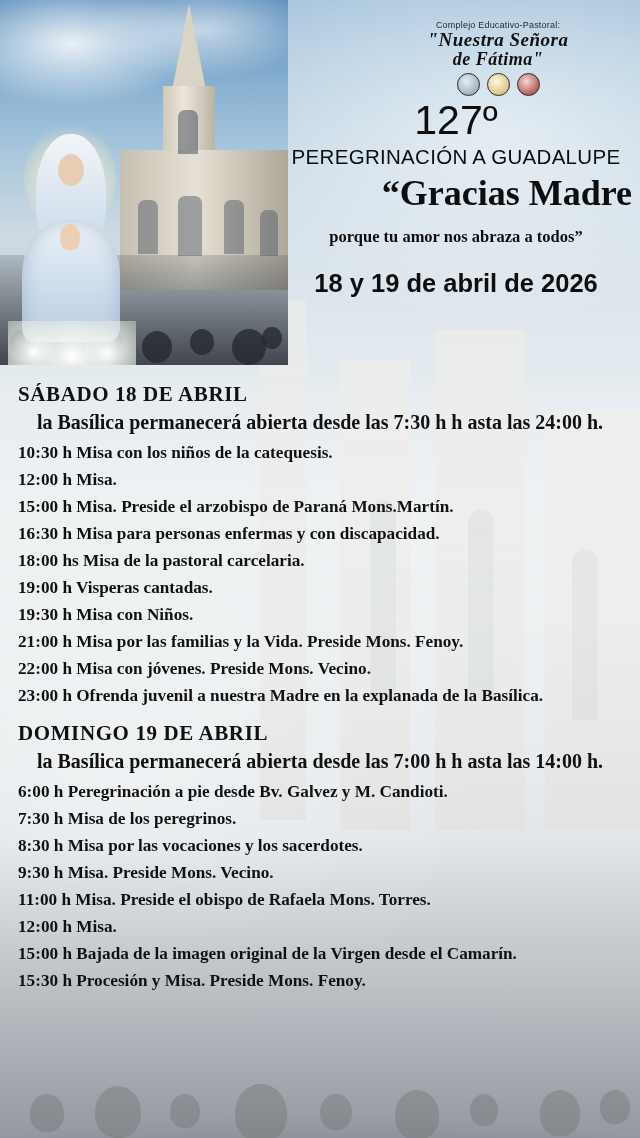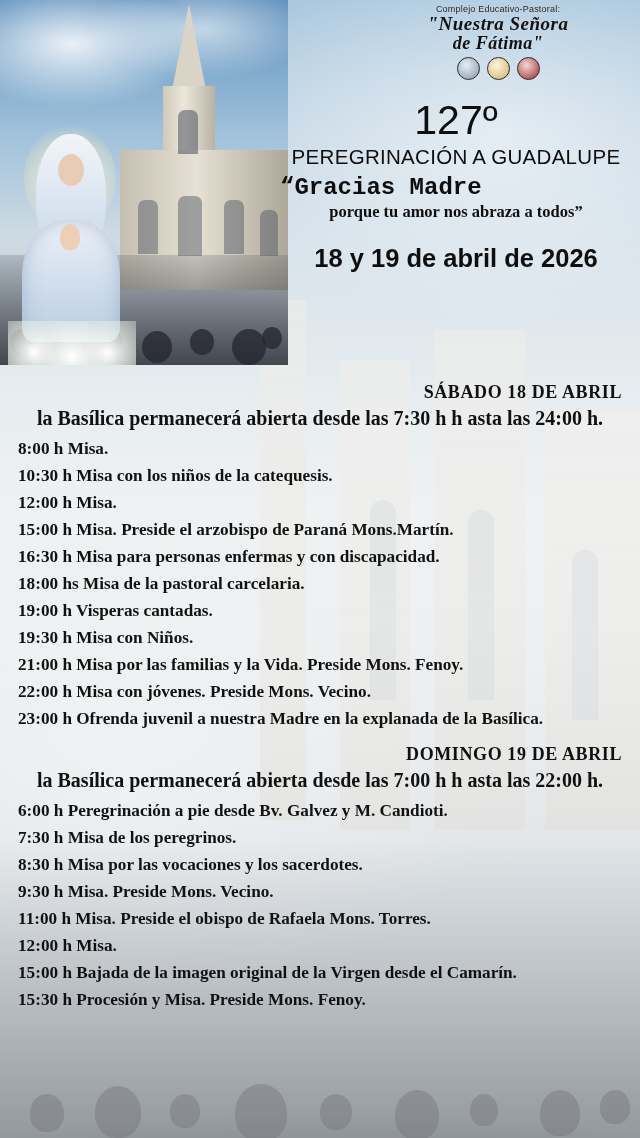--- a/index.html
+++ b/index.html
@@ -41,21 +41,21 @@
     position: absolute; border-radius: 50% 50% 45% 45%;
     background: rgba(50,52,58,.55);
   }
   .veil {
     position: absolute; inset: 0;
     background: linear-gradient(180deg, rgba(255,255,255,.12) 0%, rgba(255,255,255,.42) 30%, rgba(255,255,255,.55) 55%, rgba(255,255,255,.35) 100%);
   }
 
   
   .header-logo {
-    position: absolute; right: 12px; top: 4px; width: 260px;
+    position: absolute; right: 12px; top: 20px; width: 260px;
     text-align: center; color: #1c1c1c;
   }
   .logo-top {
     font-family: "Liberation Sans", sans-serif;
     font-size: 9px; letter-spacing: .2px; color: #2a2a2a;
   }
   .logo-name {
     font-family: "Liberation Serif", serif;
     font-weight: bold; font-style: italic;
     font-size: 19px; line-height: 1.05; color: #111;
@@ -155,43 +155,43 @@
     font-family: "Liberation Sans", sans-serif;
     font-size: 41px; font-weight: 400; letter-spacing: 0px; line-height: 1;
     text-align: center;
   }
   .t-pereg {
     font-family: "Liberation Sans", sans-serif;
     font-size: 20.5px; letter-spacing: .3px; margin-top: 4px;
     text-align: center;
   }
   .t-gracias {
-    font-family: Liberation Mono, monospace;
-    font-size: 24px; font-weight: bold; margin-top: 6px; line-height: 1.05;
-    text-align: left;
+    font-family: Liberation Serif, serif;
+    font-size: 36px; font-weight: bold; margin-top: 6px; line-height: 1.05;
+    text-align: right;
   }
   .t-porque {
     font-family: "Liberation Serif", serif;
-    font-weight: bold; font-size: 16.5px; margin-top: 2px;
+    font-weight: bold; font-size: 16.5px; margin-top: 14px;
     text-align: center;
   }
   .t-fecha {
     font-family: "Liberation Sans", sans-serif;
     font-weight: bold; font-size: 25.5px; margin-top: 22px;
     text-align: center;
   }
 
   
   .schedule {
     position: absolute; left: 18px; top: 378px; width: 604px;
     color: #111;
     font-family: "Liberation Serif", serif;
   }
   .day-head {
-    text-align: right; font-weight: bold; font-size: 18px;
+    text-align: left; font-weight: bold; font-size: 21px;
     letter-spacing: .6px; margin-top: 4px;
   }
   .day-sub {
     text-align: center; font-weight: bold; font-size: 20px;
     margin-top: 4px; margin-bottom: 8px;
   }
   .item {
     font-size: 17.2px; font-weight: bold; line-height: 1.28;
     margin: 0 0 5px 0;
   }
@@ -281,34 +281,33 @@
     <div class="t-gracias">“Gracias Madre</div>
     <div class="t-porque">porque tu amor nos abraza a todos”</div>
     <div class="t-fecha">18 y 19 de abril de 2026</div>
   </div>
 
   <div class="schedule">
 
     <div class="day-head">SÁBADO 18 DE ABRIL</div>
     <div class="day-sub">la Basílica permanecerá abierta desde las 7:30 h h asta las 24:00 h.</div>
 
-    <p class="item">8:00 h Misa.</p>
     <p class="item">10:30 h Misa con los niños de la catequesis.</p>
     <p class="item">12:00 h Misa.</p>
     <p class="item">15:00 h Misa. Preside el arzobispo de Paraná Mons.Martín.</p>
     <p class="item">16:30 h Misa para personas enfermas y con discapacidad.</p>
     <p class="item">18:00 hs Misa de la pastoral carcelaria.</p>
     <p class="item">19:00 h Visperas cantadas.</p>
     <p class="item">19:30 h Misa con Niños.</p>
     <p class="item">21:00 h Misa por las familias y la Vida. Preside Mons. Fenoy.</p>
     <p class="item">22:00 h Misa con jóvenes. Preside Mons. Vecino.</p>
     <p class="item">23:00 h Ofrenda juvenil a nuestra Madre en la explanada de la Basílica.</p>
 
     <div class="day-head sec2">DOMINGO 19 DE ABRIL</div>
-    <div class="day-sub">la Basílica permanecerá abierta desde las 7:00 h h asta las 22:00 h.</div>
+    <div class="day-sub">la Basílica permanecerá abierta desde las 7:00 h h asta las 14:00 h.</div>
 
     <p class="item">6:00 h Peregrinación a pie desde Bv. Galvez y M. Candioti.</p>
     <p class="item">7:30 h Misa de los peregrinos.</p>
     <p class="item">8:30 h Misa por las vocaciones y los sacerdotes.</p>
     <p class="item">9:30 h Misa. Preside Mons. Vecino.</p>
     <p class="item">11:00 h Misa. Preside el obispo de Rafaela Mons. Torres.</p>
     <p class="item">12:00 h Misa.</p>
     <p class="item">15:00 h Bajada de la imagen original de la Virgen desde el Camarín.</p>
     <p class="item">15:30 h Procesión y Misa. Preside Mons. Fenoy.</p>
 

